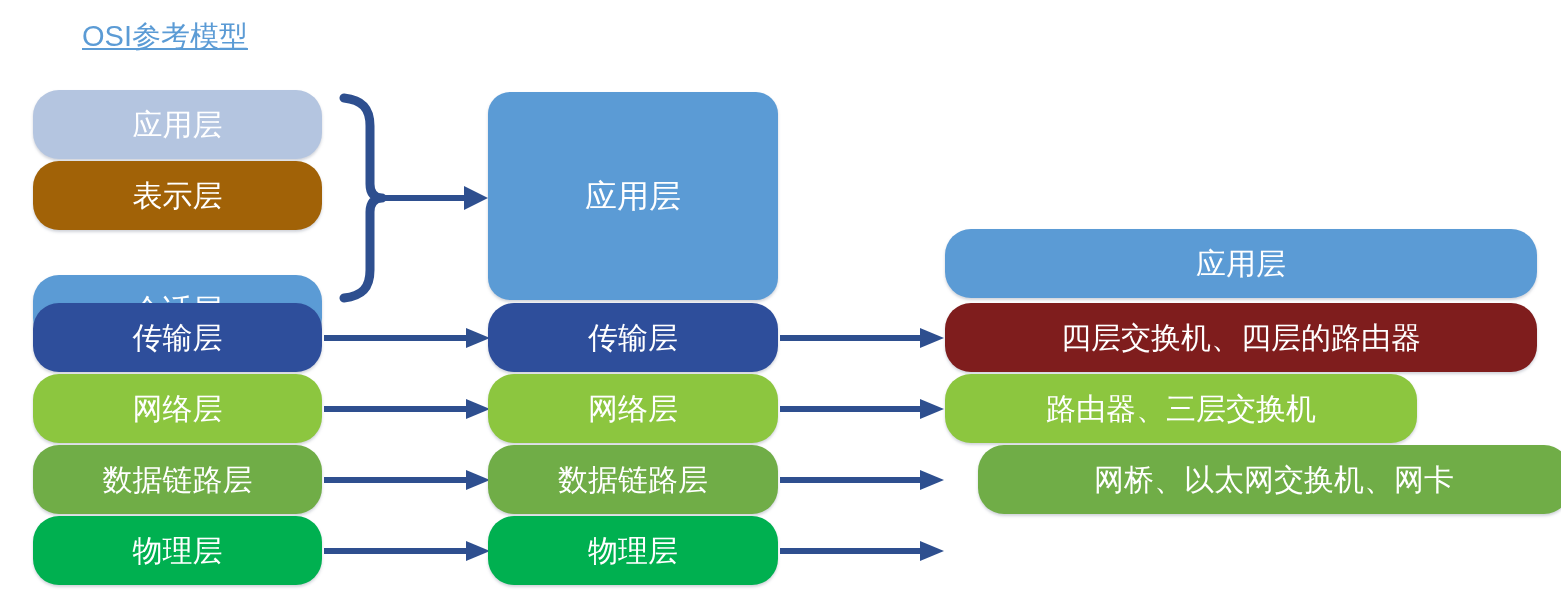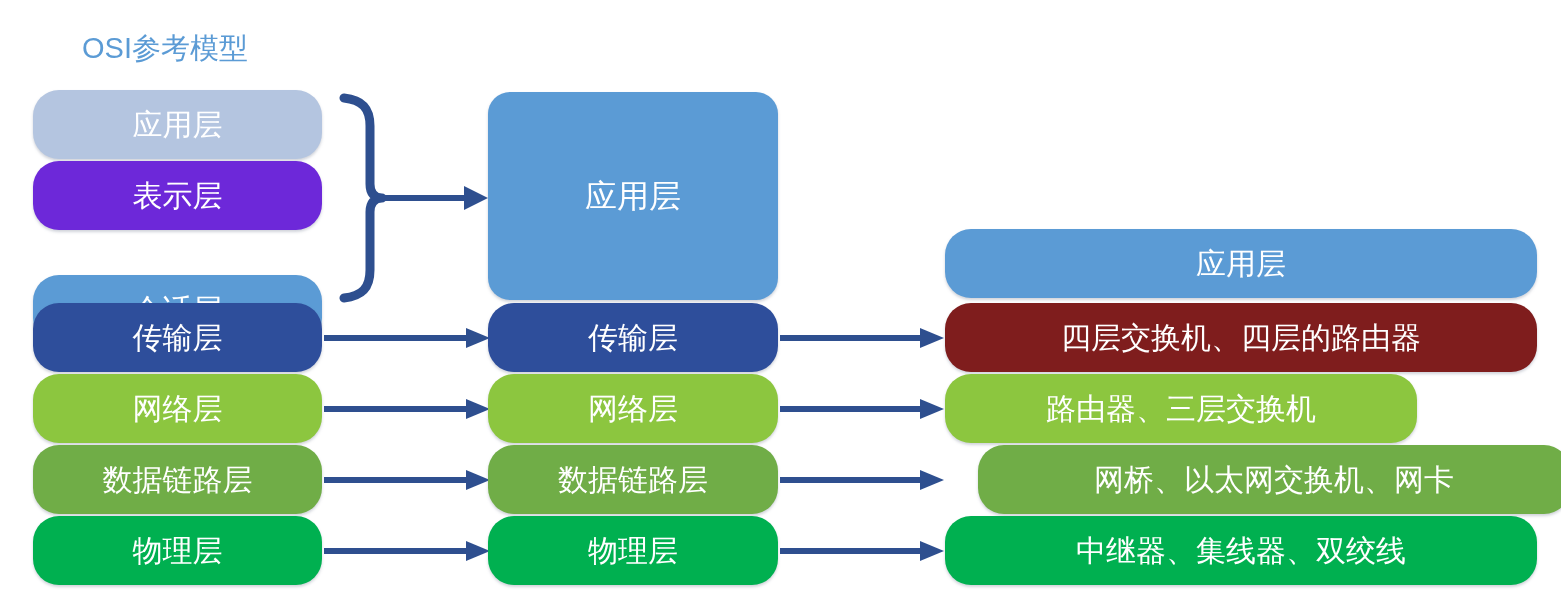--- a/index.html
+++ b/index.html
@@ -12,21 +12,21 @@
   #stage{position:relative;width:1561px;height:611px;}
 
   
   .col-title{
     position:absolute;
     font-size:29px;
     color:#5B9BD5;
     white-space:nowrap;
     letter-spacing:0px;
   }
-  #title-osi{left:82px;top:29px;}
+  #title-osi{left:82px;top:17px;text-decoration:underline;}
   #title-tcp{left:510px;top:29px;}
 
   
   .pill{
     position:absolute;
     box-sizing:border-box;
     border-radius:26px;
     display:flex;
     align-items:center;
     justify-content:center;
@@ -59,21 +59,21 @@
 
 <div id="stage">
 
   <div class="col-title" id="title-osi">OSI参考模型</div>
 
 
   <div class="pill" style="left:33px;top:90px;width:289px;height:69px;background:#B4C5E0;">
     <span>应用层</span>
   </div>
 
-  <div class="pill" style="left:33px;top:161px;width:289px;height:69px;background:#6d28d9;">
+  <div class="pill" style="left:33px;top:161px;width:289px;height:69px;background:#a16207;">
     <span>表示层</span>
   </div>
 
   <div class="pill" style="left:33px;top:232px;width:289px;height:69px;background:#5B9BD5;margin-top:43px;">
     <span>会话层</span>
   </div>
 
   <div class="pill" style="left:33px;top:303px;width:289px;height:69px;background:#2E4E9B;">
     <span>传输层</span>
   </div>
@@ -184,17 +184,14 @@
   </div>
 
   <div class="pill" style="left:945px;top:374px;width:472px;height:69px;background:#8CC63F;">
     <span>路由器、三层交换机</span>
   </div>
 
   <div class="pill" style="left:945px;top:445px;width:592px;height:69px;background:#70AD47;margin-left:33px;">
     <span>网桥、以太网交换机、网卡</span>
   </div>
 
-  <div class="pill" style="left:945px;top:516px;width:592px;height:69px;background:#00B050;">
-    <span>中继器、集线器、双绞线</span>
-  </div>
 
 </div>
 
 </body></html>

